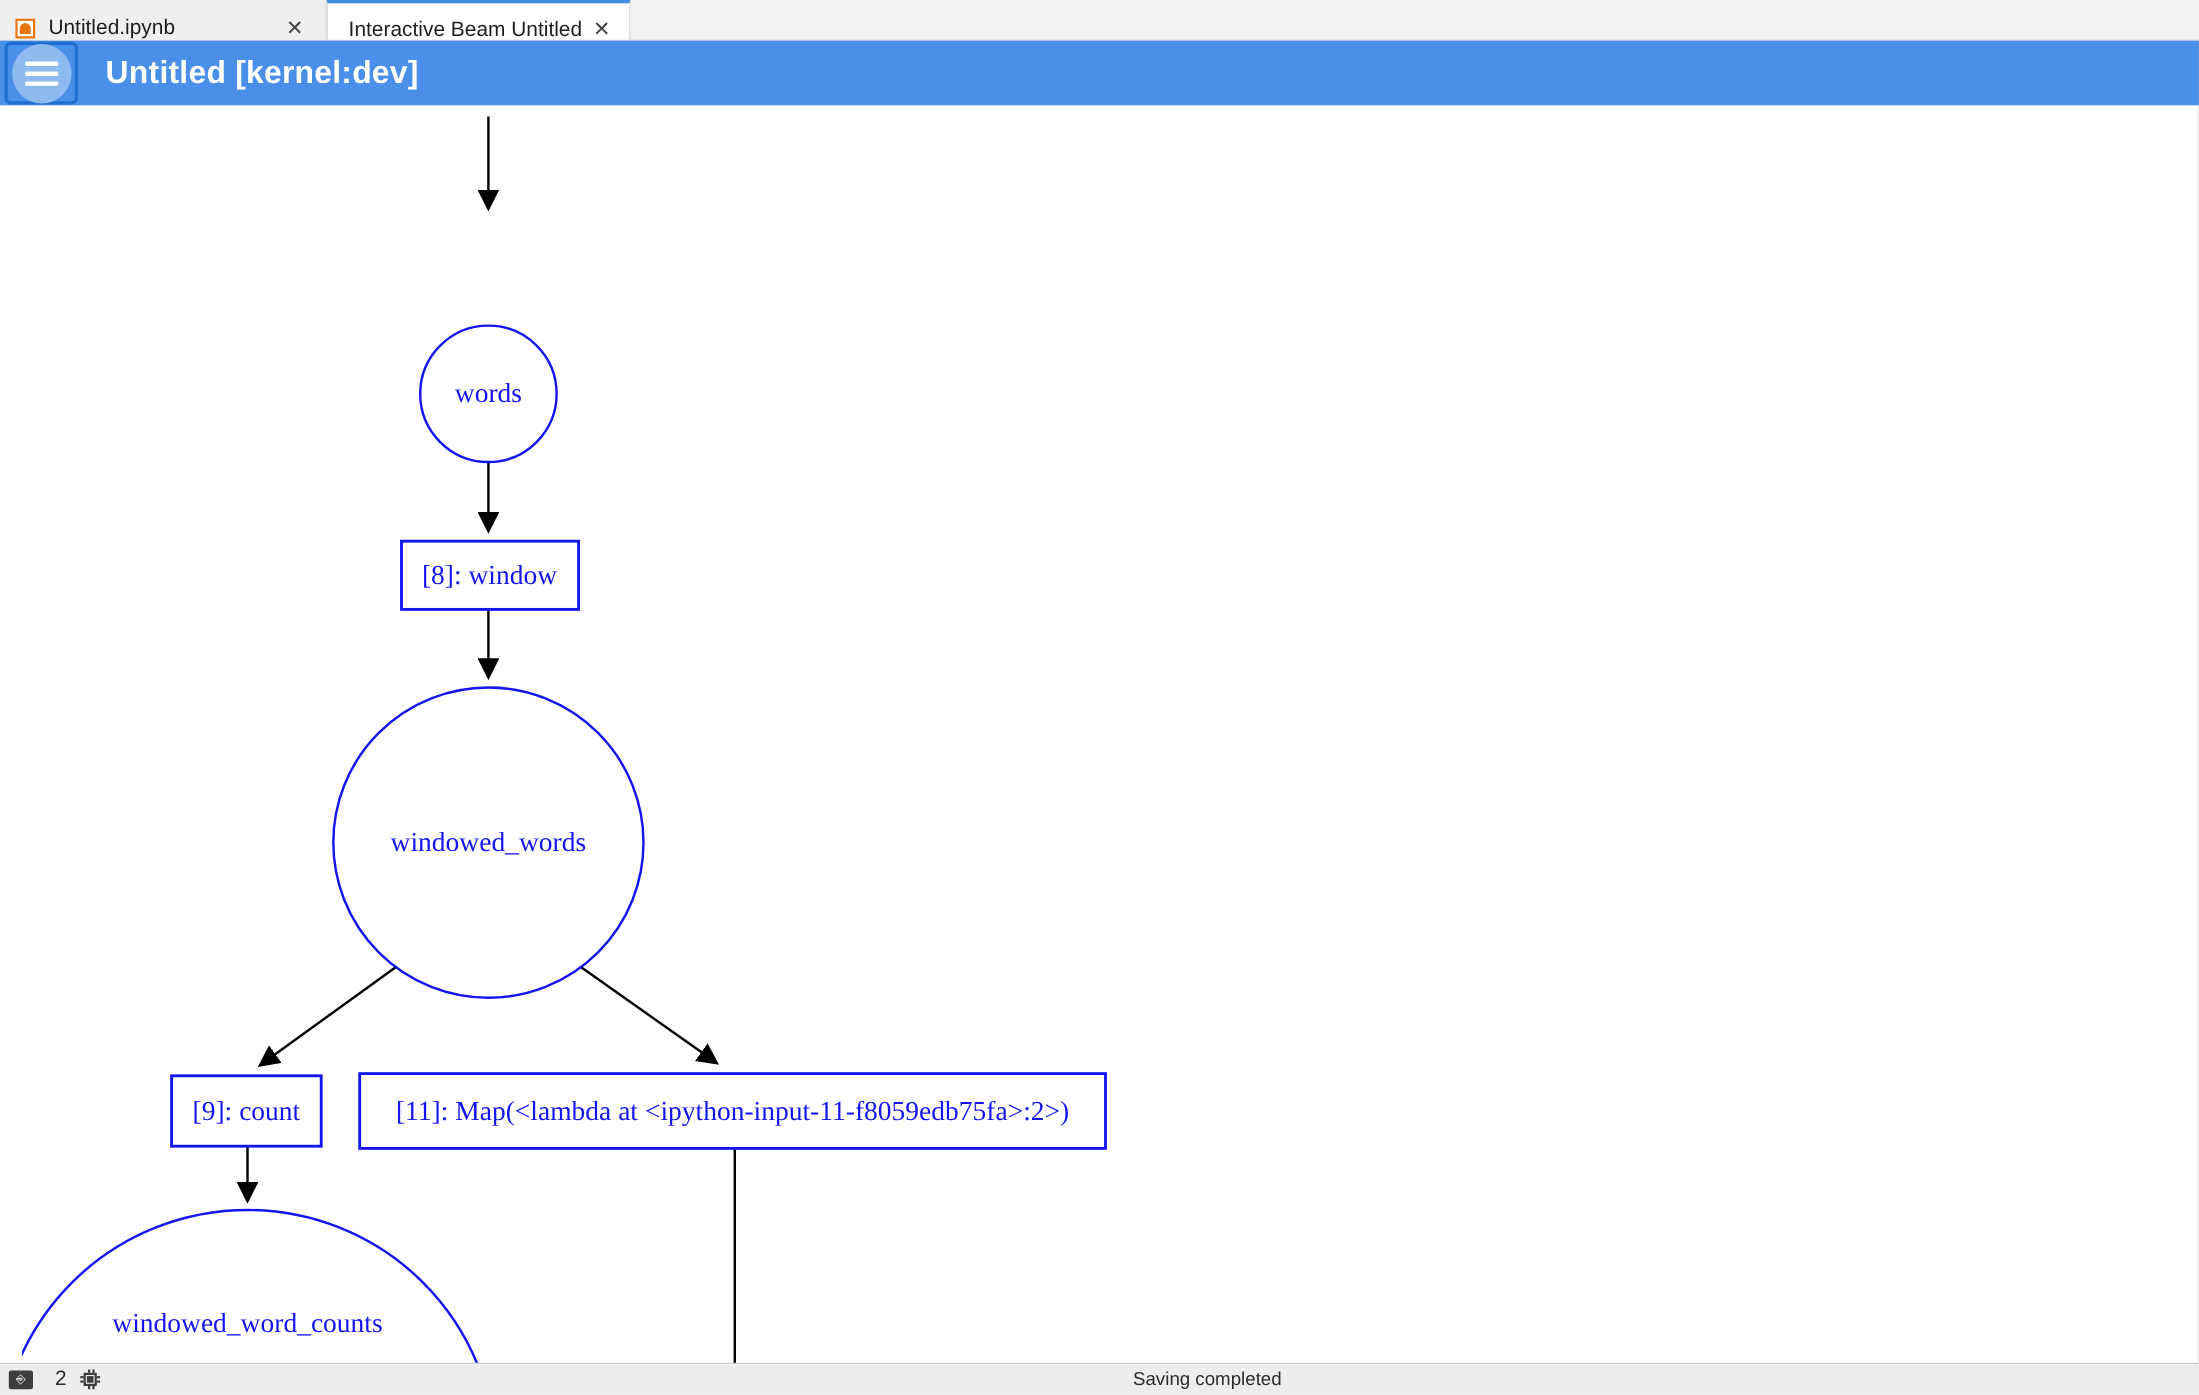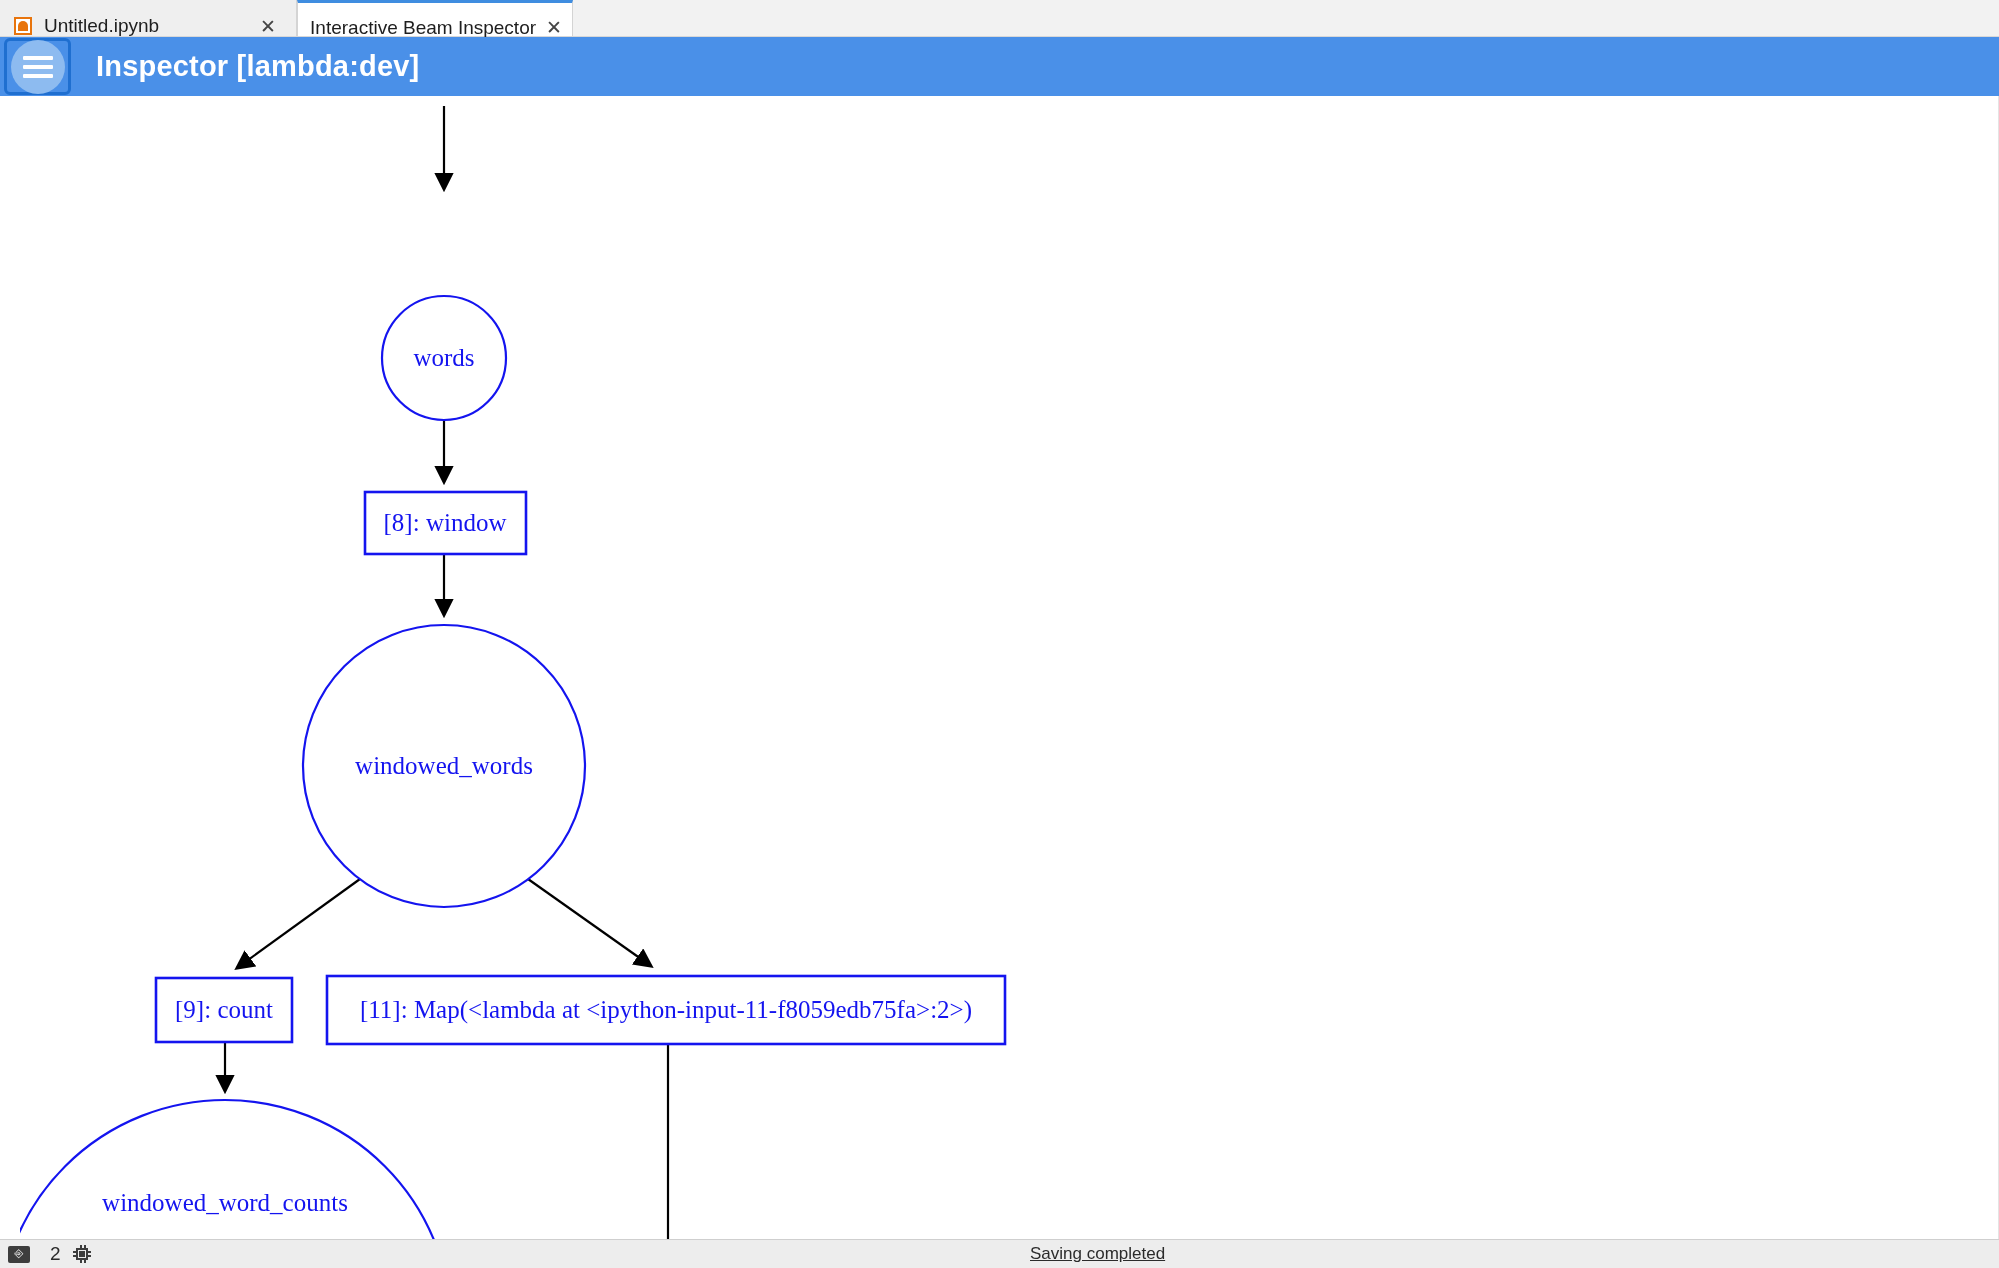--- a/index.html
+++ b/index.html
@@ -221,47 +221,46 @@
     background: #3d3d3d;
   }
   .chip-icon i {
     position: absolute;
     background: #3d3d3d;
   }
   #status-message {
     position: absolute;
     left: 1030px;
     white-space: nowrap;
-    text-decoration: underline;
   }
 </style>
 </head>
 <body>
 
 <div id="tab-bar">
   <div class="tab inactive">
     <span class="nb-icon"></span>
     <span class="tab-label">Untitled.ipynb</span>
     <span class="tab-close">✕</span>
   </div>
   <div class="tab active">
-    <span class="tab-label">Interactive Beam Inspector</span>
+    <span class="tab-label">Interactive Beam Untitled</span>
     <span class="tab-close">✕</span>
   </div>
 </div>
 
 <div id="app-header">
   <div id="menu-button">
     <div class="burger">
       <span></span>
         <span></span>
         <span></span>
     </div>
   </div>
-  <div id="header-title">Inspector [lambda:dev]</div>
+  <div id="header-title">Untitled [kernel:dev]</div>
 </div>
 
 <svg id="annotation-arrow" viewBox="0 0 130 80">
   <path d="M 20 22 C 20 8, 40 6, 38 18 C 36 32, 50 50, 60 74" stroke="#ef4126" stroke-width="5" fill="none" stroke-linecap="round"></path>
 </svg>
 <div id="annotation-label">Toggled</div>
 
 <div id="graph-canvas">
   <svg id="graph-svg" width="1999" height="1143" viewBox="0 0 1999 1143">
     <defs>

